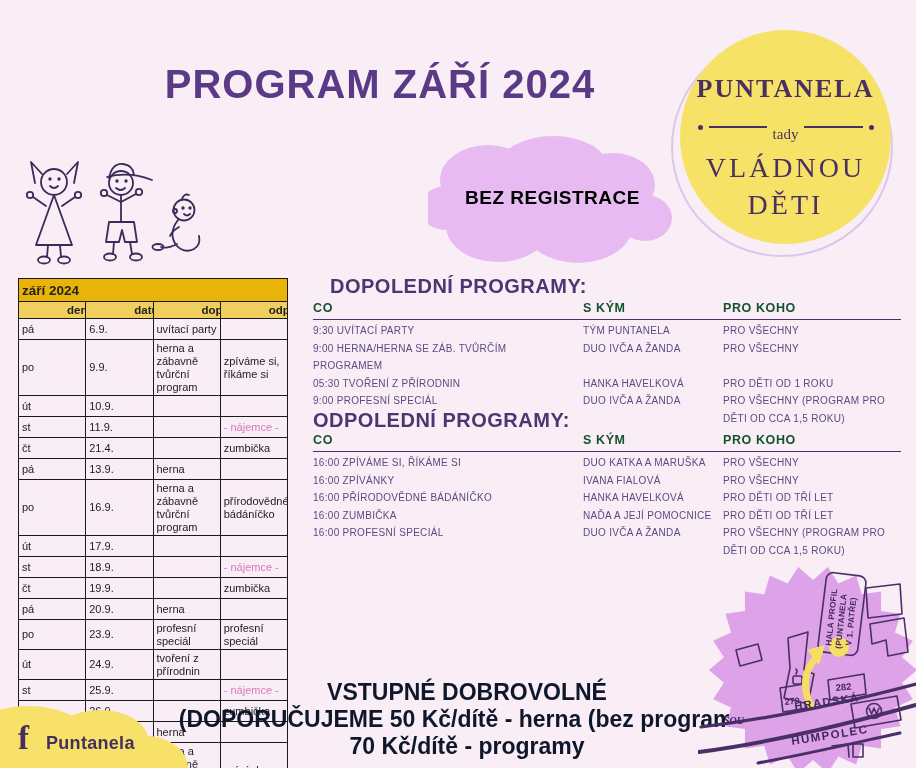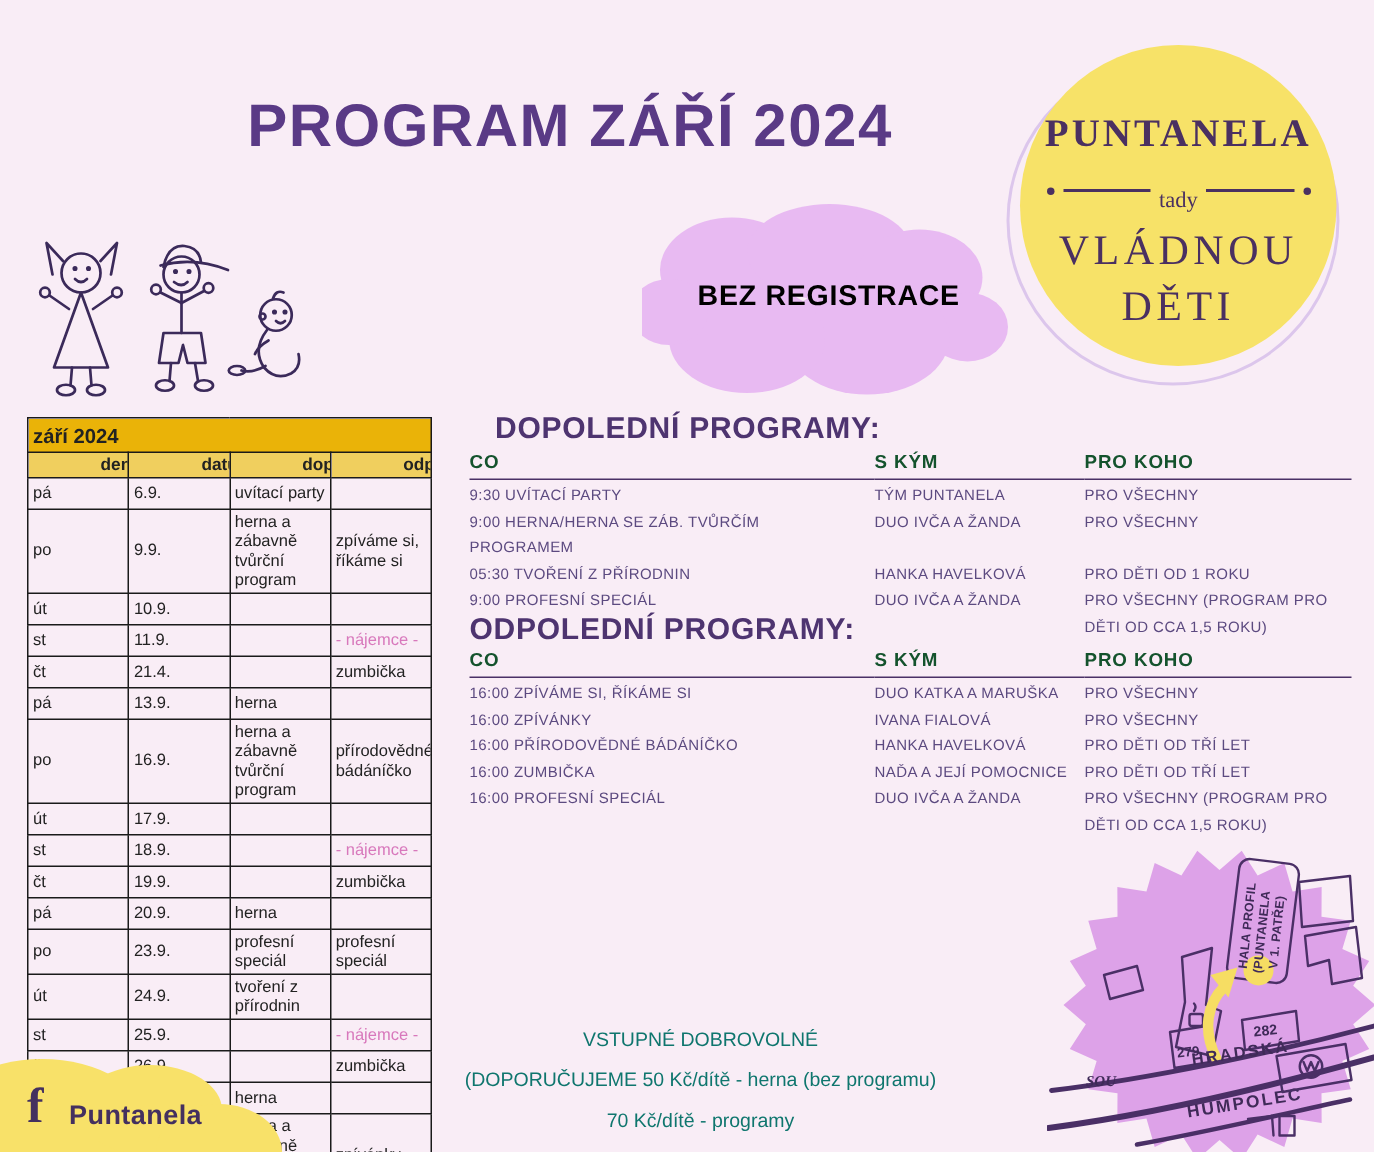--- a/index.html
+++ b/index.html
@@ -65,21 +65,21 @@
   .pg-grid.afternoon{left:313px;top:433px;}
   .pg-head{
     font-size:12.5px;font-weight:700;letter-spacing:.6px;color:#14532d;
     border-bottom:1.5px solid #4a3166;padding-bottom:4px;margin-bottom:2px;
   }
   .pg-cell{font-size:10px;line-height:17.5px;letter-spacing:.3px;color:#5c4a80;font-weight:500;padding-right:8px;}
 
   
   .footer{
     left:170px;top:679px;width:594px;text-align:center;
-    font-size:13px;line-height:27px;font-weight:400;color:#0f766e;
+    font-size:23px;line-height:27px;font-weight:700;color:#0f172a;
   }
 
   
   .fb-svg{left:-12px;top:698px;}
   .fb-icon{left:18px;top:720px;font-size:33px;font-weight:700;color:#44305f;
     font-family:"Liberation Serif","DejaVu Serif",serif;}
   .fb-label{left:46px;top:733px;font-size:18px;font-weight:700;letter-spacing:.3px;color:#44305f;}
 
   
   .map-svg{left:698px;top:558px;}

